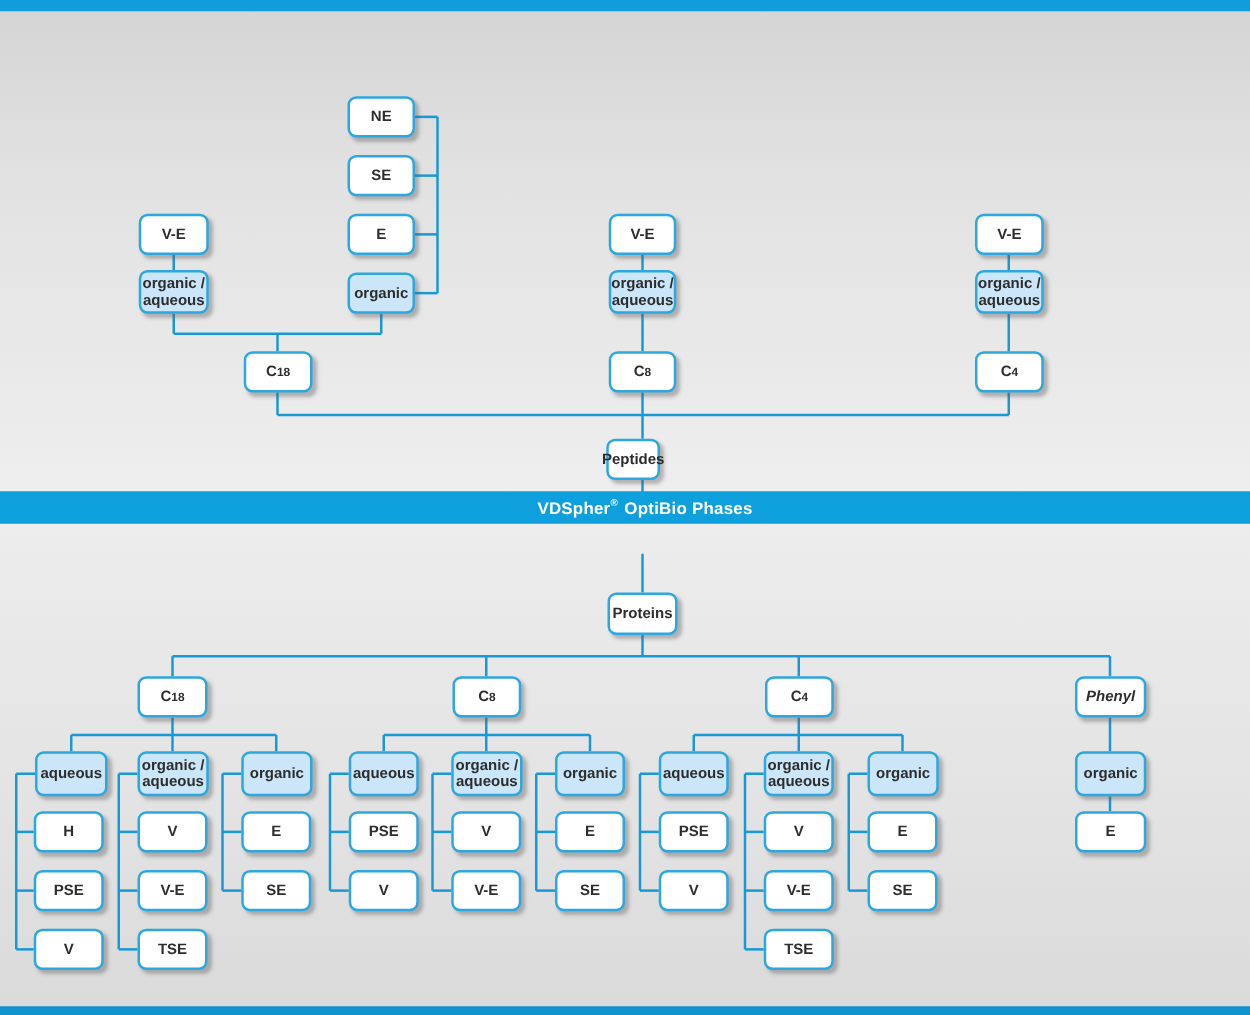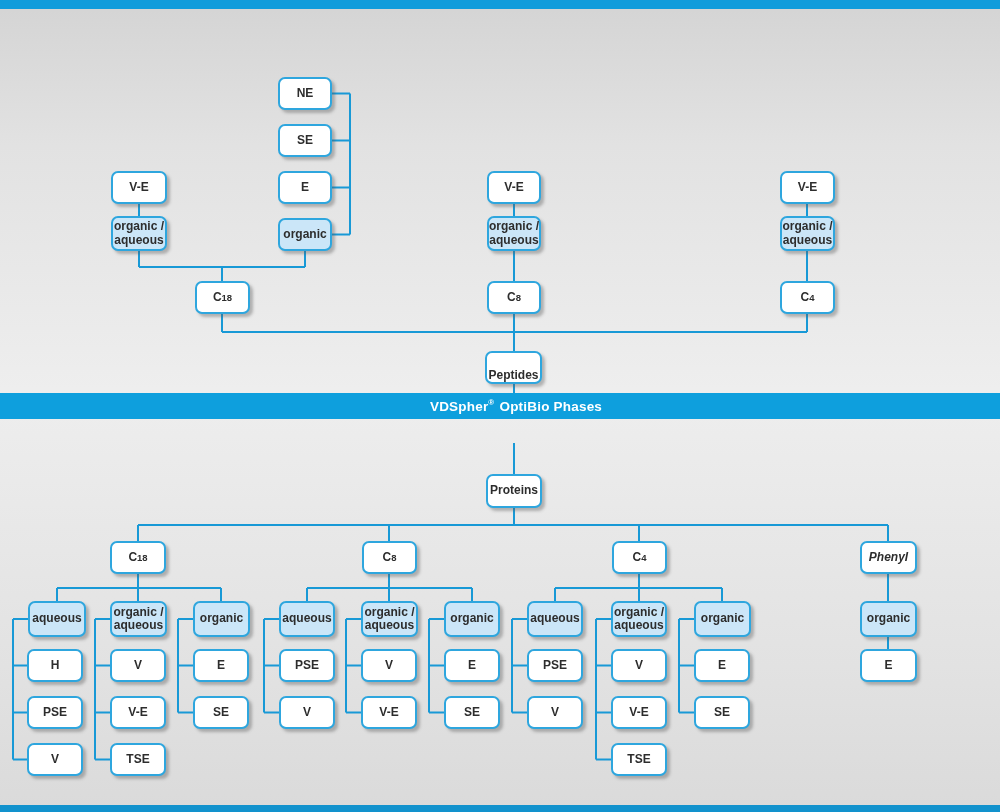--- a/index.html
+++ b/index.html
@@ -131,21 +131,21 @@
 aqueous</span></div>
       <div class="node plain" style="left: 195px; top: 257px; width: 55px; height: 33px;"><span>C<span class="digits">18</span></span></div>
       <div class="node plain" style="left: 487px; top: 147px; width: 54px; height: 33px;"><span>V-E</span></div>
       <div class="node category" style="left: 487px; top: 192px; width: 54px; height: 35px;"><span>organic /
 aqueous</span></div>
       <div class="node plain" style="left: 487px; top: 257px; width: 54px; height: 33px;"><span>C<span class="digits">8</span></span></div>
       <div class="node plain" style="left: 780px; top: 147px; width: 55px; height: 33px;"><span>V-E</span></div>
       <div class="node category" style="left: 780px; top: 192px; width: 55px; height: 35px;"><span>organic /
 aqueous</span></div>
       <div class="node plain" style="left: 780px; top: 257px; width: 55px; height: 33px;"><span>C<span class="digits">4</span></span></div>
-      <div class="node plain" style="left: 485px; top: 327px; width: 57px; height: 33px; align-items: flex-end;"><span>Peptides</span></div>
+      <div class="node plain" style="left: 485px; top: 327px; width: 43px; height: 33px;"><span>Peptides</span></div>
       <div class="node plain" style="left: 486px; top: 450px; width: 56px; height: 34px;"><span>Proteins</span></div>
       <div class="node plain" style="left: 110px; top: 517px; width: 56px; height: 33px;"><span>C<span class="digits">18</span></span></div>
       <div class="node plain" style="left: 362px; top: 517px; width: 55px; height: 33px;"><span>C<span class="digits">8</span></span></div>
       <div class="node plain" style="left: 612px; top: 517px; width: 55px; height: 33px;"><span>C<span class="digits">4</span></span></div>
       <div class="node plain" style="left: 860px; top: 517px; width: 57px; height: 33px; font-style: italic;"><span>Phenyl</span></div>
       <div class="node category" style="left: 28px; top: 577px; width: 58px; height: 36px;"><span>aqueous</span></div>
       <div class="node category" style="left: 110px; top: 577px; width: 57px; height: 36px;"><span>organic /
 aqueous</span></div>
       <div class="node category" style="left: 193px; top: 577px; width: 57px; height: 36px;"><span>organic</span></div>
       <div class="node category" style="left: 279px; top: 577px; width: 56px; height: 36px;"><span>aqueous</span></div>

